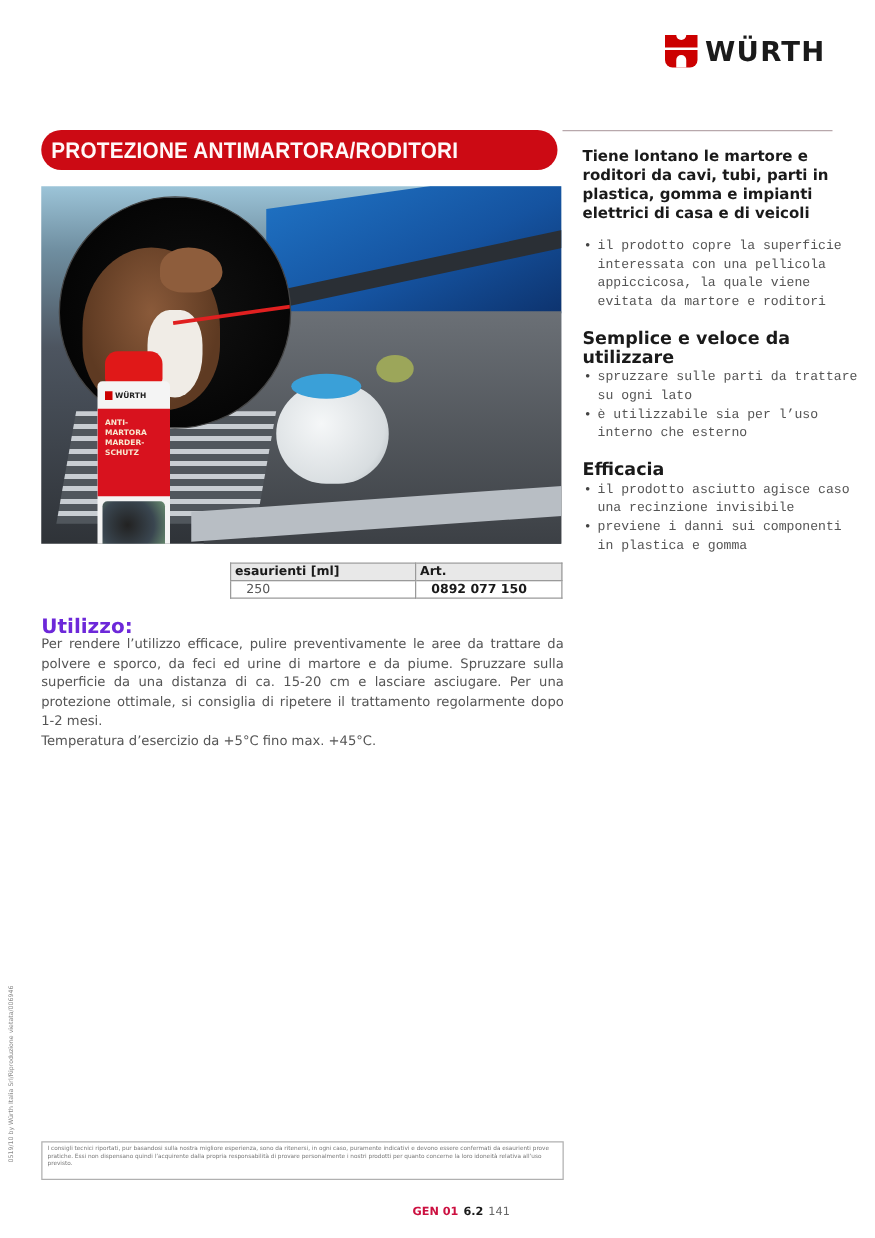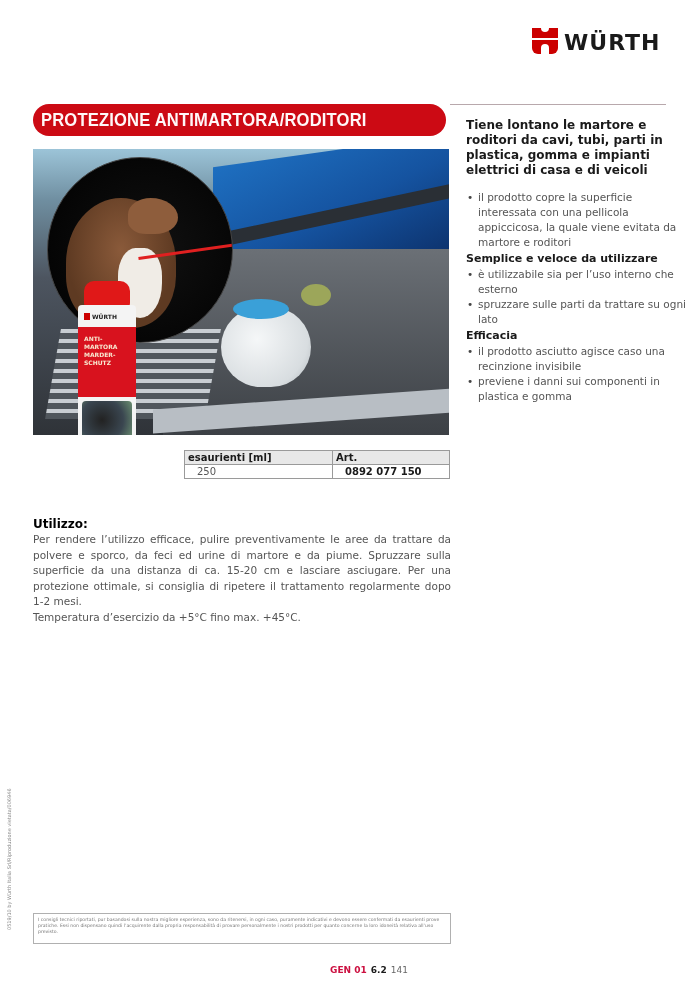--- a/index.html
+++ b/index.html
@@ -51,29 +51,29 @@
     .spec-table { position: absolute; left: 184px; top: 450px; width: 266px; border-collapse: collapse; font-size: 10px; }
     .spec-table td { border: 1px solid #9a9a9a; padding: 1px 3px; height: 14px; }
     .spec-table tr.head td { background: #e8e8e8; font-weight: bold; color: #1a1a1a; }
     .spec-table tr.row td { color: #555; padding-left: 12px; }
     .spec-table tr.row td.art { font-weight: bold; color: #1a1a1a; }
     .spec-table td.c1 { width: 148px; }
 
     
     .right { position: absolute; left: 466px; top: 118px; width: 220px; }
     .lead { font-weight: bold; font-size: 12px; line-height: 15px; color: #1a1a1a; }
-    .bullets { list-style: none; margin-top: 12px; }
+    .bullets { list-style: none; margin-top: 12px; font-family: Liberation Mono, monospace; }
     .bullets li { position: relative; padding-left: 12px; font-size: 10.5px; line-height: 15px; color: #555; }
     .bullets li::before { content: "•"; position: absolute; left: 1px; top: 0; color: #444; }
-    .sec-title { font-weight: bold; font-size: 11px; color: #1a1a1a; margin-top: 1px; line-height: 15px; }
+    .sec-title { font-weight: bold; font-size: 14px; color: #1a1a1a; margin-top: 14px; line-height: 15px; }
     .sec-title + .bullets { margin-top: 1px; }
 
     
     .usage { position: absolute; left: 33px; top: 493px; width: 418px; }
-    .usage-title { font-weight: bold; font-size: 12px; color: #000000; line-height: 15px; margin-top: 24px; }
+    .usage-title { font-weight: bold; font-size: 16px; color: #6d28d9; line-height: 15px; }
     .usage-text { font-size: 10.5px; line-height: 15.5px; color: #555; text-align: justify; }
     .usage-temp { font-size: 10.5px; line-height: 15.5px; color: #555; }
 
     
     .side-text { position: absolute; left: 6px; top: 930px; transform: rotate(-90deg); transform-origin: left top; font-size: 5px; color: #888; white-space: nowrap; }
 
     
     .disclaimer { position: absolute; left: 33px; top: 913px; width: 418px; height: 31px; border: 1px solid #b0b0b0; padding: 3px 4px; font-size: 4.6px; line-height: 6px; color: #777; }
 
     
@@ -140,22 +140,22 @@
 </tbody>
   </table>
 
 <div class="right">
   <div class="lead">Tiene lontano le martore e roditori da cavi, tubi, parti in plastica, gomma e impianti elettrici di casa e di veicoli</div>
   <ul class="bullets">
     <li>il prodotto copre la superficie interessata con una pellicola appiccicosa, la quale viene evitata da martore e roditori</li>
   </ul>
   <div class="sec-title">Semplice e veloce da utilizzare</div>
   <ul class="bullets">
+    <li>spruzzare sulle parti da trattare su ogni lato</li>
     <li>è utilizzabile sia per l’uso interno che esterno</li>
-    <li>spruzzare sulle parti da trattare su ogni lato</li>
   </ul>
   <div class="sec-title">Efficacia</div>
   <ul class="bullets">
     <li>il prodotto asciutto agisce caso una recinzione invisibile</li>
     <li>previene i danni sui componenti in plastica e gomma</li>
   </ul>
 </div>
 
 <div class="usage">
   <div class="usage-title">Utilizzo:</div>

